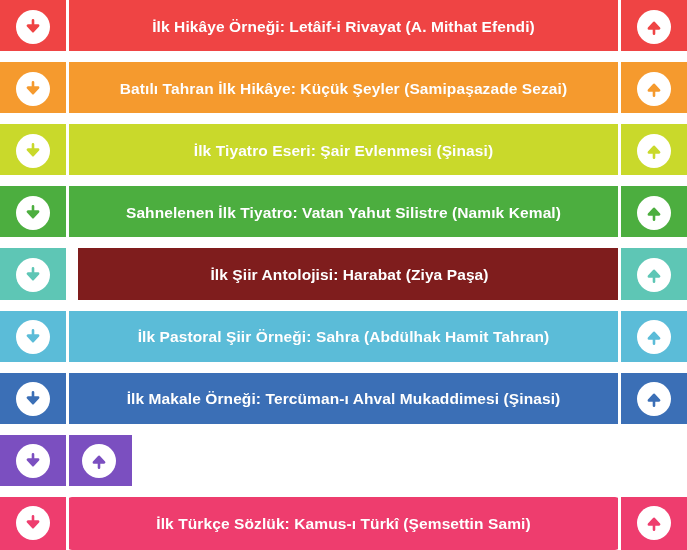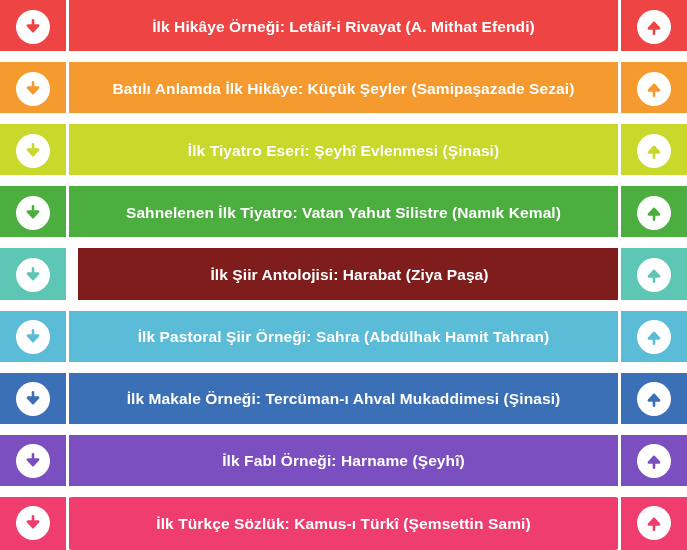--- a/index.html
+++ b/index.html
@@ -118,21 +118,21 @@
     </div>
     <div class="row">
       <div class="cell-left" style="background: rgb(245, 154, 46);">
         <span class="badge">
           <svg width="20" height="20" viewBox="0 0 20 20" aria-hidden="true">
             <path d="M10 3.2 L10 12.2 M10 14.2 L4.9 8.6 L15.1 8.6 Z" fill="#f59a2e" stroke="#f59a2e" stroke-width="2.6" stroke-linejoin="round" stroke-linecap="round"></path>
           </svg>
         </span>
       </div>
       <div class="cell-mid" style="background: rgb(245, 154, 46);">
-        <span class="label">Batılı Anlamda İlk Hikâye: Küçük Şeyler (Samipaşazade Sezai)</span>
+        <span class="label">Batılı Tahran İlk Hikâye: Küçük Şeyler (Samipaşazade Sezai)</span>
       </div>
       <div class="cell-right" style="background: rgb(245, 154, 46);">
         <span class="badge">
           <svg width="20" height="20" viewBox="0 0 20 20" aria-hidden="true">
             <path d="M10 16.8 L10 7.8 M10 5.8 L15.1 11.4 L4.9 11.4 Z" fill="#f59a2e" stroke="#f59a2e" stroke-width="2.6" stroke-linejoin="round" stroke-linecap="round"></path>
           </svg>
         </span>
       </div>
       <div class="col-gap-left"></div>
       <div class="col-gap-right"></div>
@@ -140,21 +140,21 @@
     </div>
     <div class="row">
       <div class="cell-left" style="background: rgb(201, 217, 43);">
         <span class="badge">
           <svg width="20" height="20" viewBox="0 0 20 20" aria-hidden="true">
             <path d="M10 3.2 L10 12.2 M10 14.2 L4.9 8.6 L15.1 8.6 Z" fill="#c9d92b" stroke="#c9d92b" stroke-width="2.6" stroke-linejoin="round" stroke-linecap="round"></path>
           </svg>
         </span>
       </div>
       <div class="cell-mid" style="background: rgb(201, 217, 43);">
-        <span class="label">İlk Tiyatro Eseri: Şeyhî Evlenmesi (Şinasi)</span>
+        <span class="label">İlk Tiyatro Eseri: Şair Evlenmesi (Şinasi)</span>
       </div>
       <div class="cell-right" style="background: rgb(201, 217, 43);">
         <span class="badge">
           <svg width="20" height="20" viewBox="0 0 20 20" aria-hidden="true">
             <path d="M10 16.8 L10 7.8 M10 5.8 L15.1 11.4 L4.9 11.4 Z" fill="#c9d92b" stroke="#c9d92b" stroke-width="2.6" stroke-linejoin="round" stroke-linecap="round"></path>
           </svg>
         </span>
       </div>
       <div class="col-gap-left"></div>
       <div class="col-gap-right"></div>
@@ -248,23 +248,20 @@
       <div class="col-gap-right"></div>
       <div class="row-sep"></div>
     </div>
     <div class="row">
       <div class="cell-left" style="background: rgb(123, 79, 192);">
         <span class="badge">
           <svg width="20" height="20" viewBox="0 0 20 20" aria-hidden="true">
             <path d="M10 3.2 L10 12.2 M10 14.2 L4.9 8.6 L15.1 8.6 Z" fill="#7b4fc0" stroke="#7b4fc0" stroke-width="2.6" stroke-linejoin="round" stroke-linecap="round"></path>
           </svg>
         </span>
-      </div>
-      <div class="cell-mid" style="background: rgb(123, 79, 192);">
-        <span class="label">İlk Fabl Örneği: Harname (Şeyhî)</span>
       </div>
       <div class="cell-right" style="background: rgb(123, 79, 192);">
         <span class="badge">
           <svg width="20" height="20" viewBox="0 0 20 20" aria-hidden="true">
             <path d="M10 16.8 L10 7.8 M10 5.8 L15.1 11.4 L4.9 11.4 Z" fill="#7b4fc0" stroke="#7b4fc0" stroke-width="2.6" stroke-linejoin="round" stroke-linecap="round"></path>
           </svg>
         </span>
       </div>
       <div class="col-gap-left"></div>
       <div class="col-gap-right"></div>

